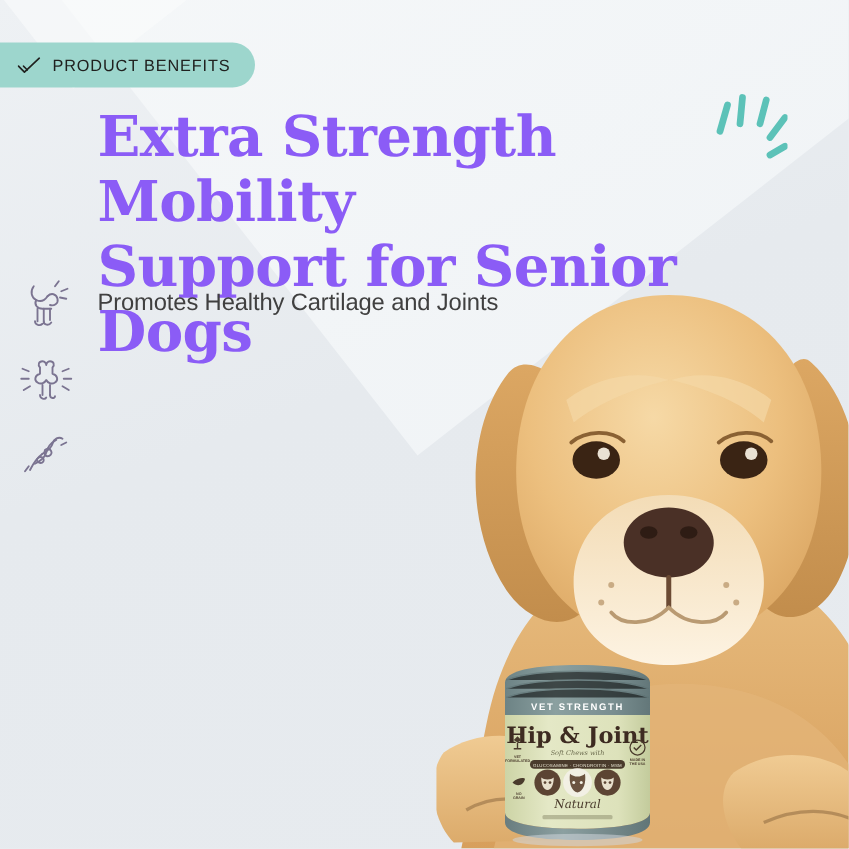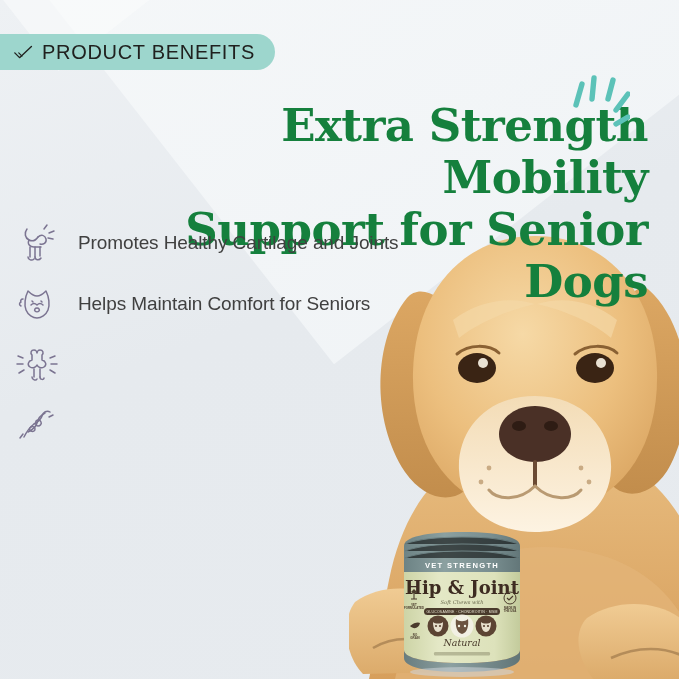--- a/index.html
+++ b/index.html
@@ -17,27 +17,27 @@
     transform:rotate(-38deg);transform-origin:top left;opacity:.85;}
   .bg-diag2{position:absolute;left:-200px;top:-260px;width:700px;height:420px;
     background:#fafbfc;transform:rotate(-38deg);transform-origin:top left;opacity:.6;}
 
   
   .badge{position:absolute;left:-34px;top:34px;height:36px;
     display:flex;align-items:center;gap:9px;
     padding:0 20px 0 48px;border-radius:0 18px 18px 0;
     background:#9dd6cd;}
   .badge .chk{width:19px;height:15px;display:block;flex:none;}
-  .badge-label{font-size:20px;letter-spacing:.7px;color:#20211f;font-weight:400;white-space:nowrap;}
-
-  
-  .headline{position:absolute;left:78px;top:100px;width:570px;
+  .badge-label{font-size:13px;letter-spacing:.7px;color:#20211f;font-weight:400;white-space:nowrap;}
+
+  
+  .headline{position:absolute;left:78px;top:84px;width:570px;
     font-family:"DejaVu Serif","Liberation Serif",serif;
     font-weight:700;font-size:45px;line-height:52px;letter-spacing:-.5px;
-    color:#15803d;text-align:right;}
+    color:#8b5cf6;}
   .headline .l2{display:block;}
   .sparkle{position:absolute;left:566px;top:72px;width:64px;height:58px;}
 
   
   .benefits{position:absolute;left:14px;top:218px;width:520px;}
   .brow{display:flex;align-items:center;height:49px;margin-bottom:12px;}
   .brow .ico{width:46px;height:46px;flex:none;margin-right:18px;display:block;}
   .brow .btxt{font-size:19px;color:#404040;letter-spacing:-.1px;white-space:nowrap;}
 
   
@@ -152,32 +152,20 @@
           <path d="M24 17 C27 14 31 15 32 19 C33 23 29 25 26 24"></path>
           <path d="M15 20 C13 24 16 27 20 27 L27 27"></path>
           <path d="M16 27 L16 37 M21 27 L21 37 M26 27 L26 36"></path>
           <path d="M14 37 C14 40 18 41 20 39 M21 37 C21 40 25 41 27 38"></path>
           <path d="M30 9 L33 5 M35 13 L40 11 M34 18 L39 19"></path>
         </g>
       </svg>
       <span class="btxt">Promotes Healthy Cartilage and Joints</span>
     </div>
 
-    <div class="brow">
-      <svg class="ico" viewBox="0 0 46 46">
-        <g fill="none" stroke="#7b7491" stroke-width="1.5" stroke-linecap="round" stroke-linejoin="round">
-          <path d="M14 10 C11 16 10 24 12 29 C14 34 19 37 23 37 C27 37 32 34 34 29 C36 24 35 16 32 10 C29 13 26 15 23 15 C20 15 17 13 14 10 Z"></path>
-          <path d="M17 24 C19 22 21 22 23 24 C25 22 27 22 29 24"></path>
-          <path d="M23 27 C25 27 26 29 25 30 C24 31 22 31 21 30 C20 29 21 27 23 27 Z"></path>
-          <path d="M18 20 L19 21 M27 20 L28 21"></path>
-          <path d="M7 21 C5 22 5 24 7 25 M9 18 C7 18 6 20 7 21"></path>
-        </g>
-      </svg>
-      <span class="btxt">Helps Maintain Comfort for Seniors</span>
-    </div>
 
     <div class="brow">
       <svg class="ico" viewBox="0 0 46 46">
         <g fill="none" stroke="#7b7491" stroke-width="1.5" stroke-linecap="round" stroke-linejoin="round">
           <path d="M20 8 C17 8 16 11 18 13 L18 18 C14 19 13 23 16 25 C19 27 22 25 23 23 C24 25 27 27 30 25 C33 23 32 19 28 18 L28 13 C30 11 29 8 26 8 C24 8 23 10 23 11 C23 10 22 8 20 8 Z"></path>
           <path d="M20 27 L20 35 M26 27 L26 35"></path>
           <path d="M18 35 C18 38 22 39 23 37 M26 35 C26 38 30 38 30 36"></path>
           <path d="M9 16 L4 14 M9 22 L3 22 M10 28 L5 31 M36 16 L41 14 M37 22 L43 22 M36 28 L41 31"></path>
         </g>
       </svg>

